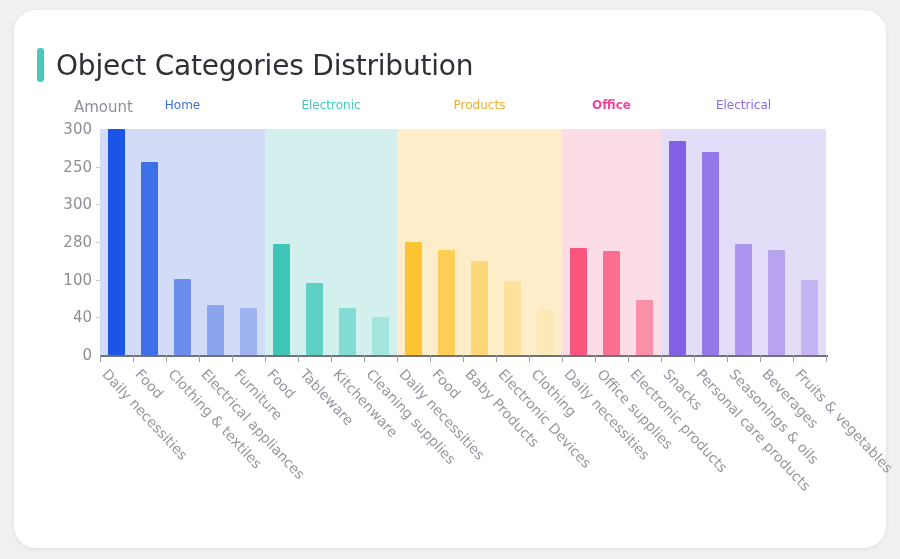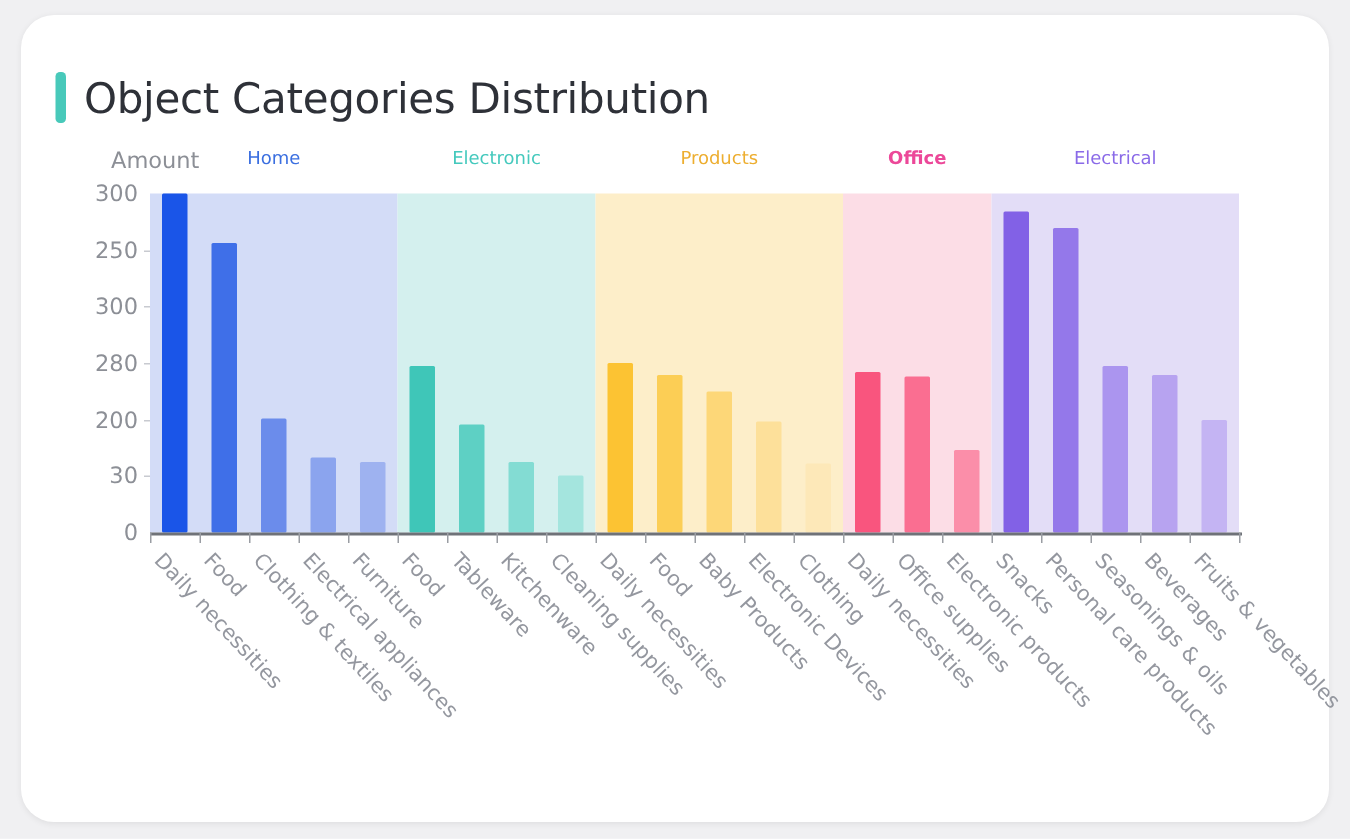--- a/index.html
+++ b/index.html
@@ -103,23 +103,23 @@
   <div id="title-row">
     <div id="title-accent"></div>
     <div id="title-text">Object Categories Distribution</div>
   </div>
 
   <div id="plot">
     <div class="axis-name" id="ylabel" style="left:60px; top:88px;">Amount</div>
 
     <div id="yticks">
         <div class="ytick-label" style="left: 38px; top: 345px;">0</div>
-        <div class="ytick-label" style="left: 38px; top: 307.333px;">30</div>
+        <div class="ytick-label" style="left: 38px; top: 307.333px;">40</div>
         <div class="ytick-mark" style="left: 82px; top: 307.333px;"></div>
-        <div class="ytick-label" style="left: 38px; top: 269.667px;">200</div>
+        <div class="ytick-label" style="left: 38px; top: 269.667px;">100</div>
         <div class="ytick-mark" style="left: 82px; top: 269.667px;"></div>
         <div class="ytick-label" style="left: 38px; top: 232px;">280</div>
         <div class="ytick-mark" style="left: 82px; top: 232px;"></div>
         <div class="ytick-label" style="left: 38px; top: 194.333px;">300</div>
         <div class="ytick-mark" style="left: 82px; top: 194.333px;"></div>
         <div class="ytick-label" style="left: 38px; top: 156.667px;">250</div>
         <div class="ytick-mark" style="left: 82px; top: 156.667px;"></div>
         <div class="ytick-label" style="left: 38px; top: 119px;">300</div>
       </div>
     <div id="plotarea">

